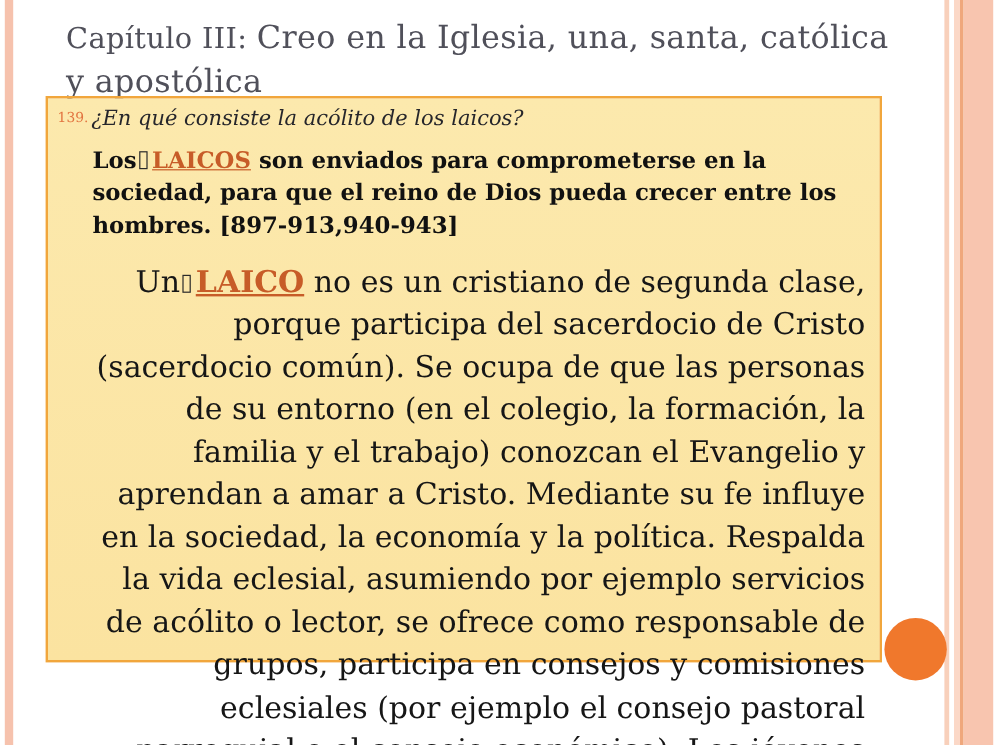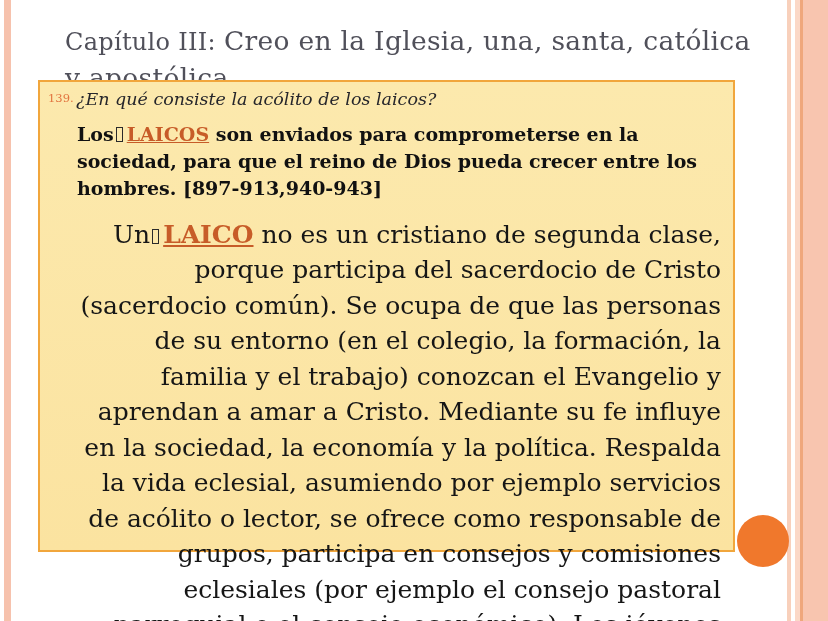--- a/index.html
+++ b/index.html
@@ -85,21 +85,21 @@
 <body>
 
 <div class="slide">
 
   <div class="stripe stripe-left"></div>
   <div class="stripe stripe-r1"></div>
   <div class="stripe stripe-r2"></div>
   <div class="stripe stripe-r3"></div>
   <div class="stripe stripe-r4"></div>
 
-  <h1 class="title" style="margin:10px;font-weight:normal;">
+  <h1 class="title" style="margin:0;font-weight:normal;">
     <span class="chapter">Capítulo III: </span><span class="rest">Creo en la Iglesia, una, santa, católica y apostólica</span>
   </h1>
 
   <div class="qa-box">
 
     <span class="q-number">139.</span>
 
     <p class="q-text">¿En qué consiste la acólito de los laicos?</p>
 
     <p class="answer-bold">

